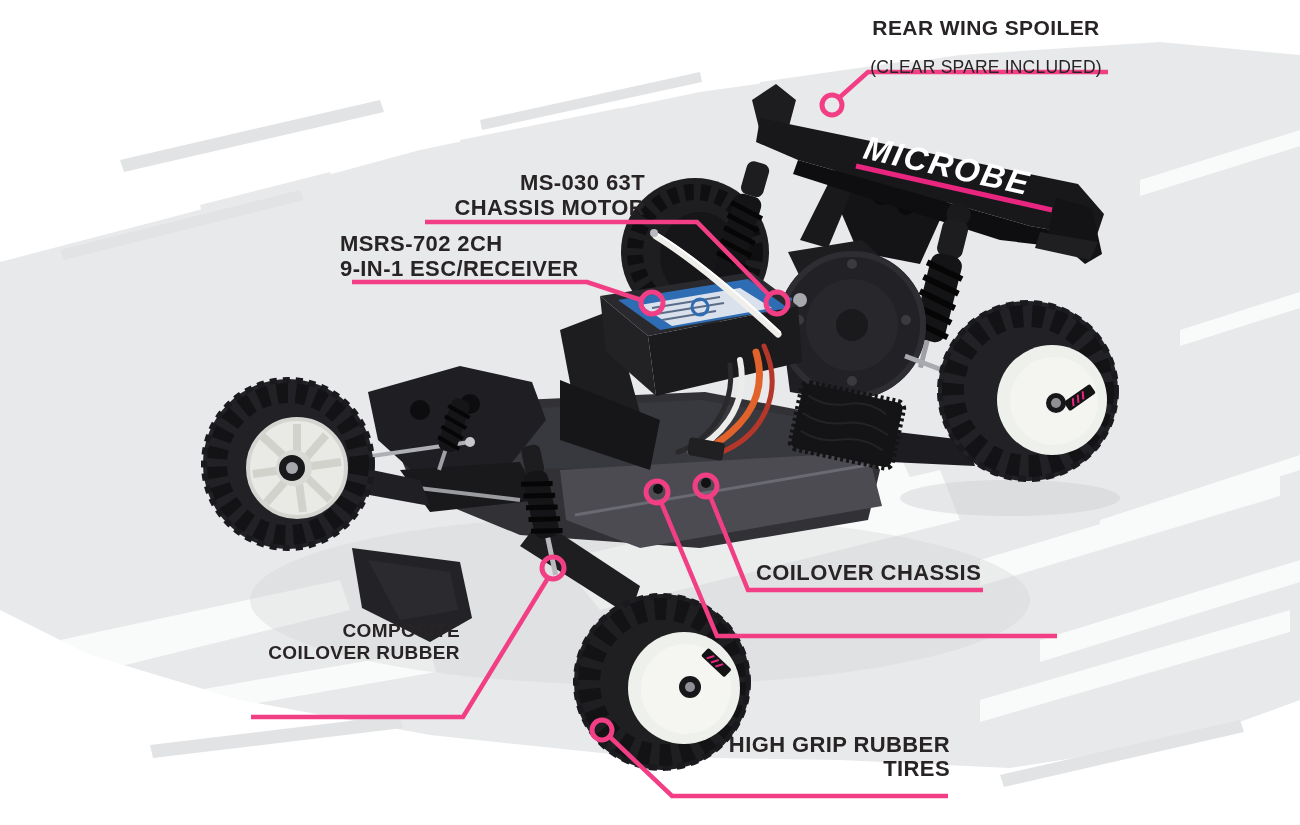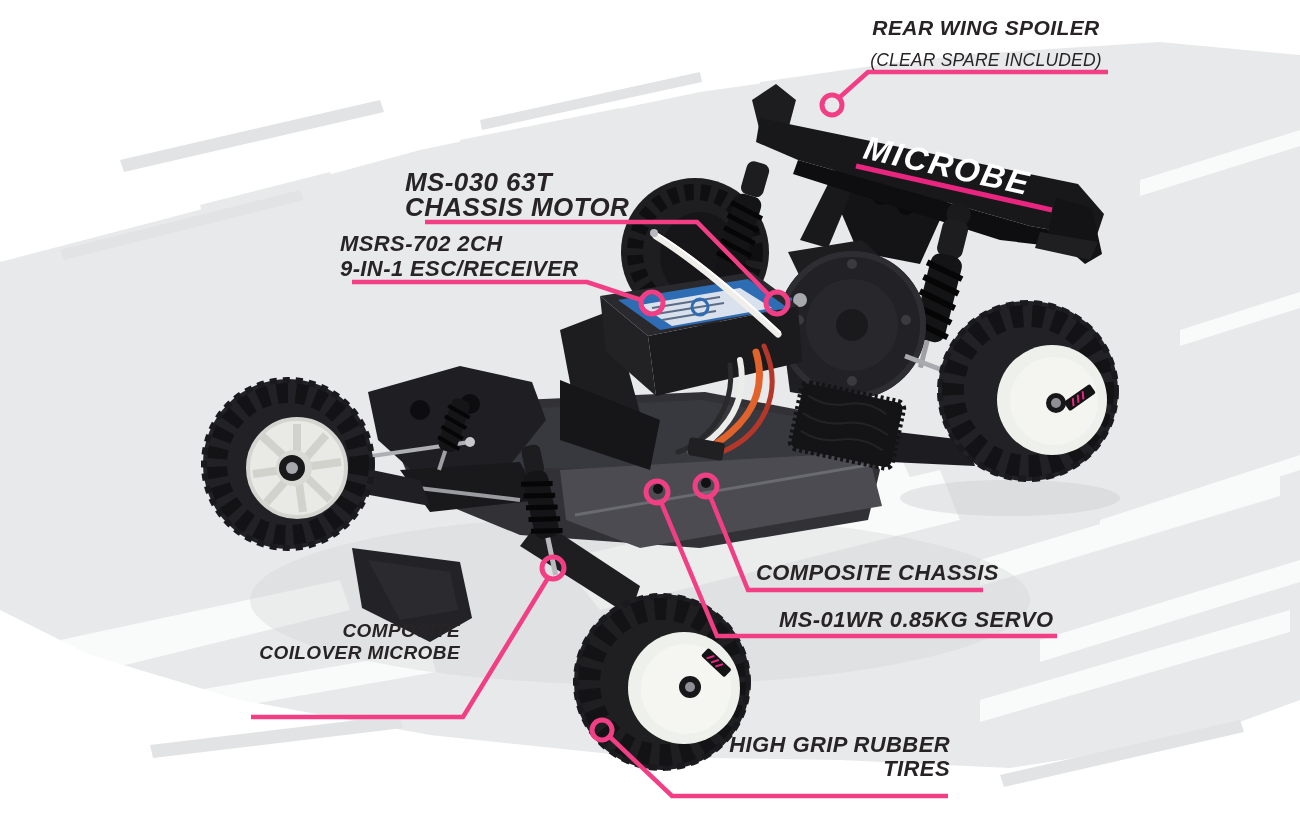--- a/index.html
+++ b/index.html
@@ -1,23 +1,23 @@
 <!DOCTYPE html>
 <html><head>
 <meta charset="utf-8">
 <style>
   html,body{margin:0;padding:0;background:#fff;}
   .stage{position:relative;width:1300px;height:825px;background:#ffffff;overflow:hidden;
          font-family:"Liberation Sans",sans-serif;}
   svg.scene{position:absolute;left:0;top:0;width:1300px;height:825px;}
-  .lbl{position:absolute;color:#282425;font-weight:bold;letter-spacing:.4px;line-height:1.1;font-style:italic;}
+  .lbl{position:absolute;color:#282425;font-weight:bold;letter-spacing:.4px;line-height:1.1;}
   .lbl span{display:block;}
   .lbl-rear-wing{left:860px;top:16px;width:252px;text-align:center;font-size:21px;}
-  .lbl-rear-wing .l2{font-weight:normal;font-size:17.5px;letter-spacing:.2px;margin-top:12px;}
-  .lbl-motor{left:405px;top:170px;width:240px;text-align:left;font-size:26px;line-height:25px;}
+  .lbl-rear-wing .l2{font-weight:normal;font-size:17.5px;letter-spacing:.2px;margin-top:19px;}
+  .lbl-motor{left:405px;top:170px;width:240px;text-align:right;font-size:22px;line-height:25px;}
   .lbl-esc{left:340px;top:231px;width:260px;text-align:left;font-size:22px;line-height:25px;}
   .lbl-chassis{left:756px;top:561px;font-size:22px;}
   .lbl-servo{left:779px;top:608px;font-size:22px;}
   .lbl-shocks{left:140px;top:620px;width:320px;text-align:right;font-size:19px;line-height:21.5px;}
   .lbl-tires{left:676px;top:733px;width:274px;text-align:right;font-size:22px;}
 </style>
 </head>
 <body>
 
 <div class="stage">
@@ -226,28 +226,25 @@
     <span>MS-030 63T</span>
     <span>CHASSIS MOTOR</span>
   </div>
 
   <div class="lbl lbl-esc">
     <span>MSRS-702 2CH</span>
     <span>9-IN-1 ESC/RECEIVER</span>
   </div>
 
   <div class="lbl lbl-chassis">
-    <span>COMPOSITE CHASSIS</span>
-  </div>
-
-  <div class="lbl lbl-servo">
-    <span>MS-01WR 0.85KG SERVO</span>
-  </div>
+    <span>COILOVER CHASSIS</span>
+  </div>
+
 
   <div class="lbl lbl-shocks">
     <span>COMPOSITE</span>
-    <span>COILOVER MICROBE</span>
+    <span>COILOVER RUBBER</span>
   </div>
 
   <div class="lbl lbl-tires">
     <span>HIGH GRIP RUBBER TIRES</span>
   </div>
 </div>
 
 </body></html>

